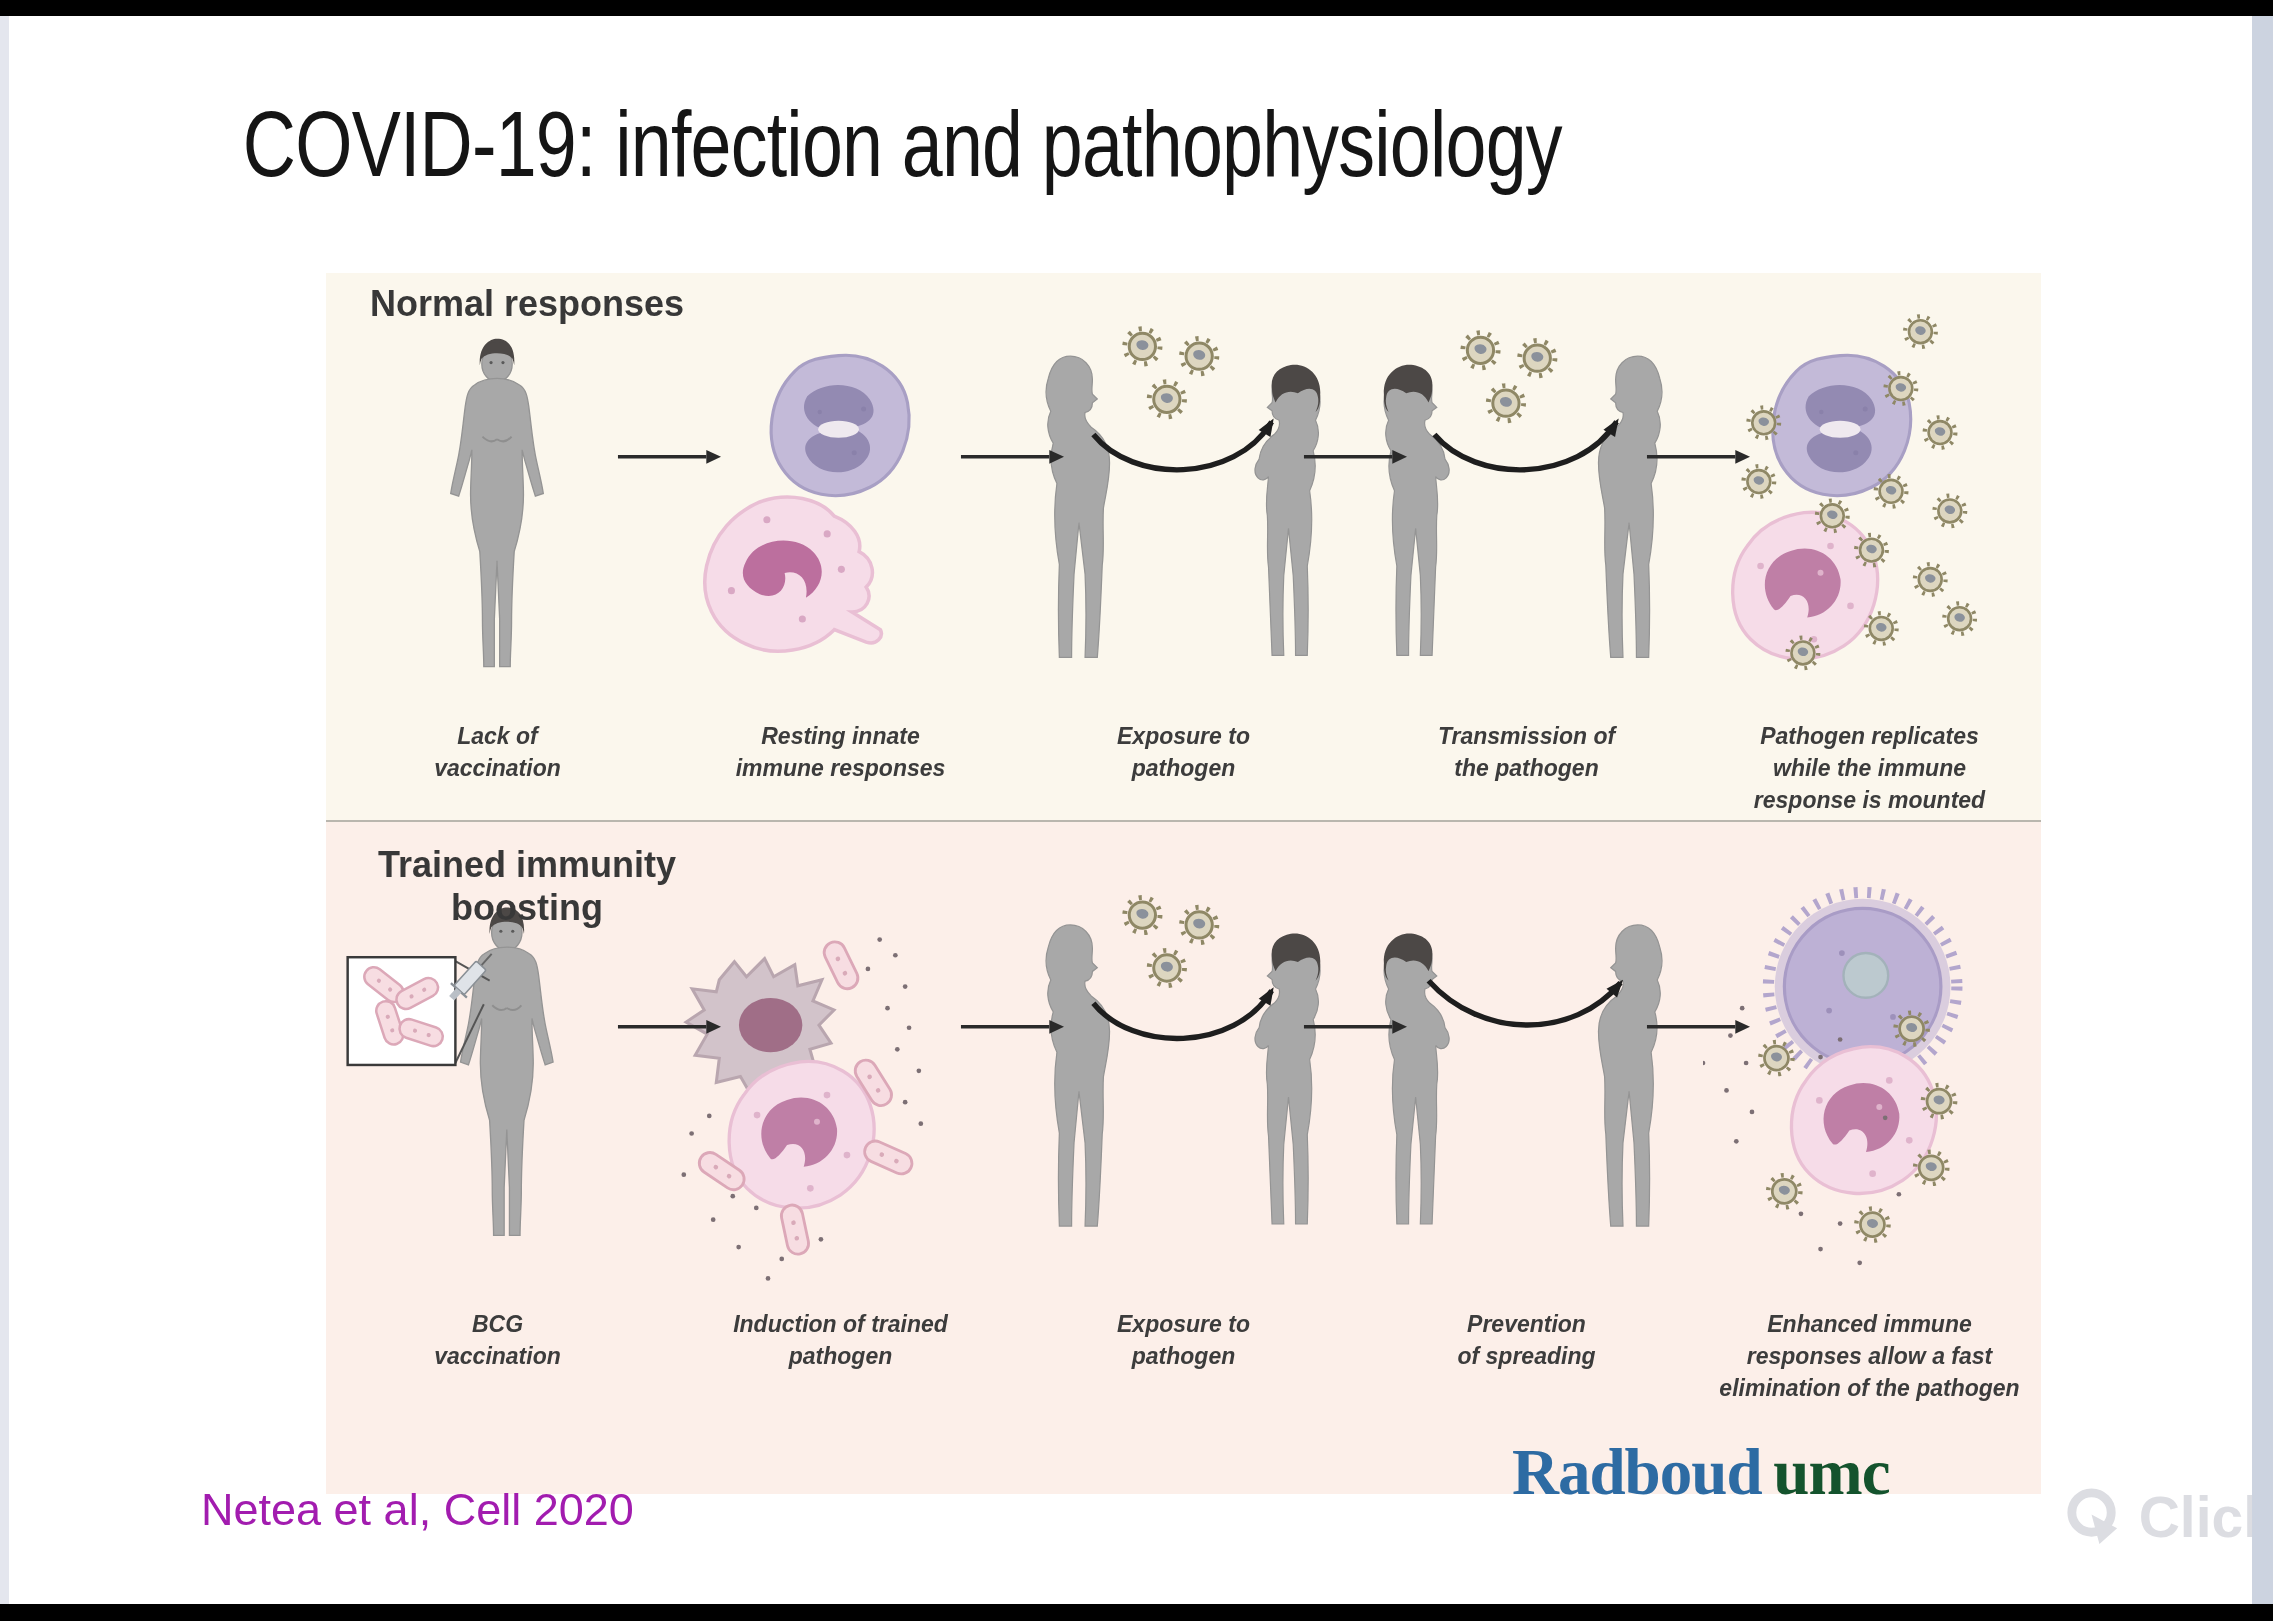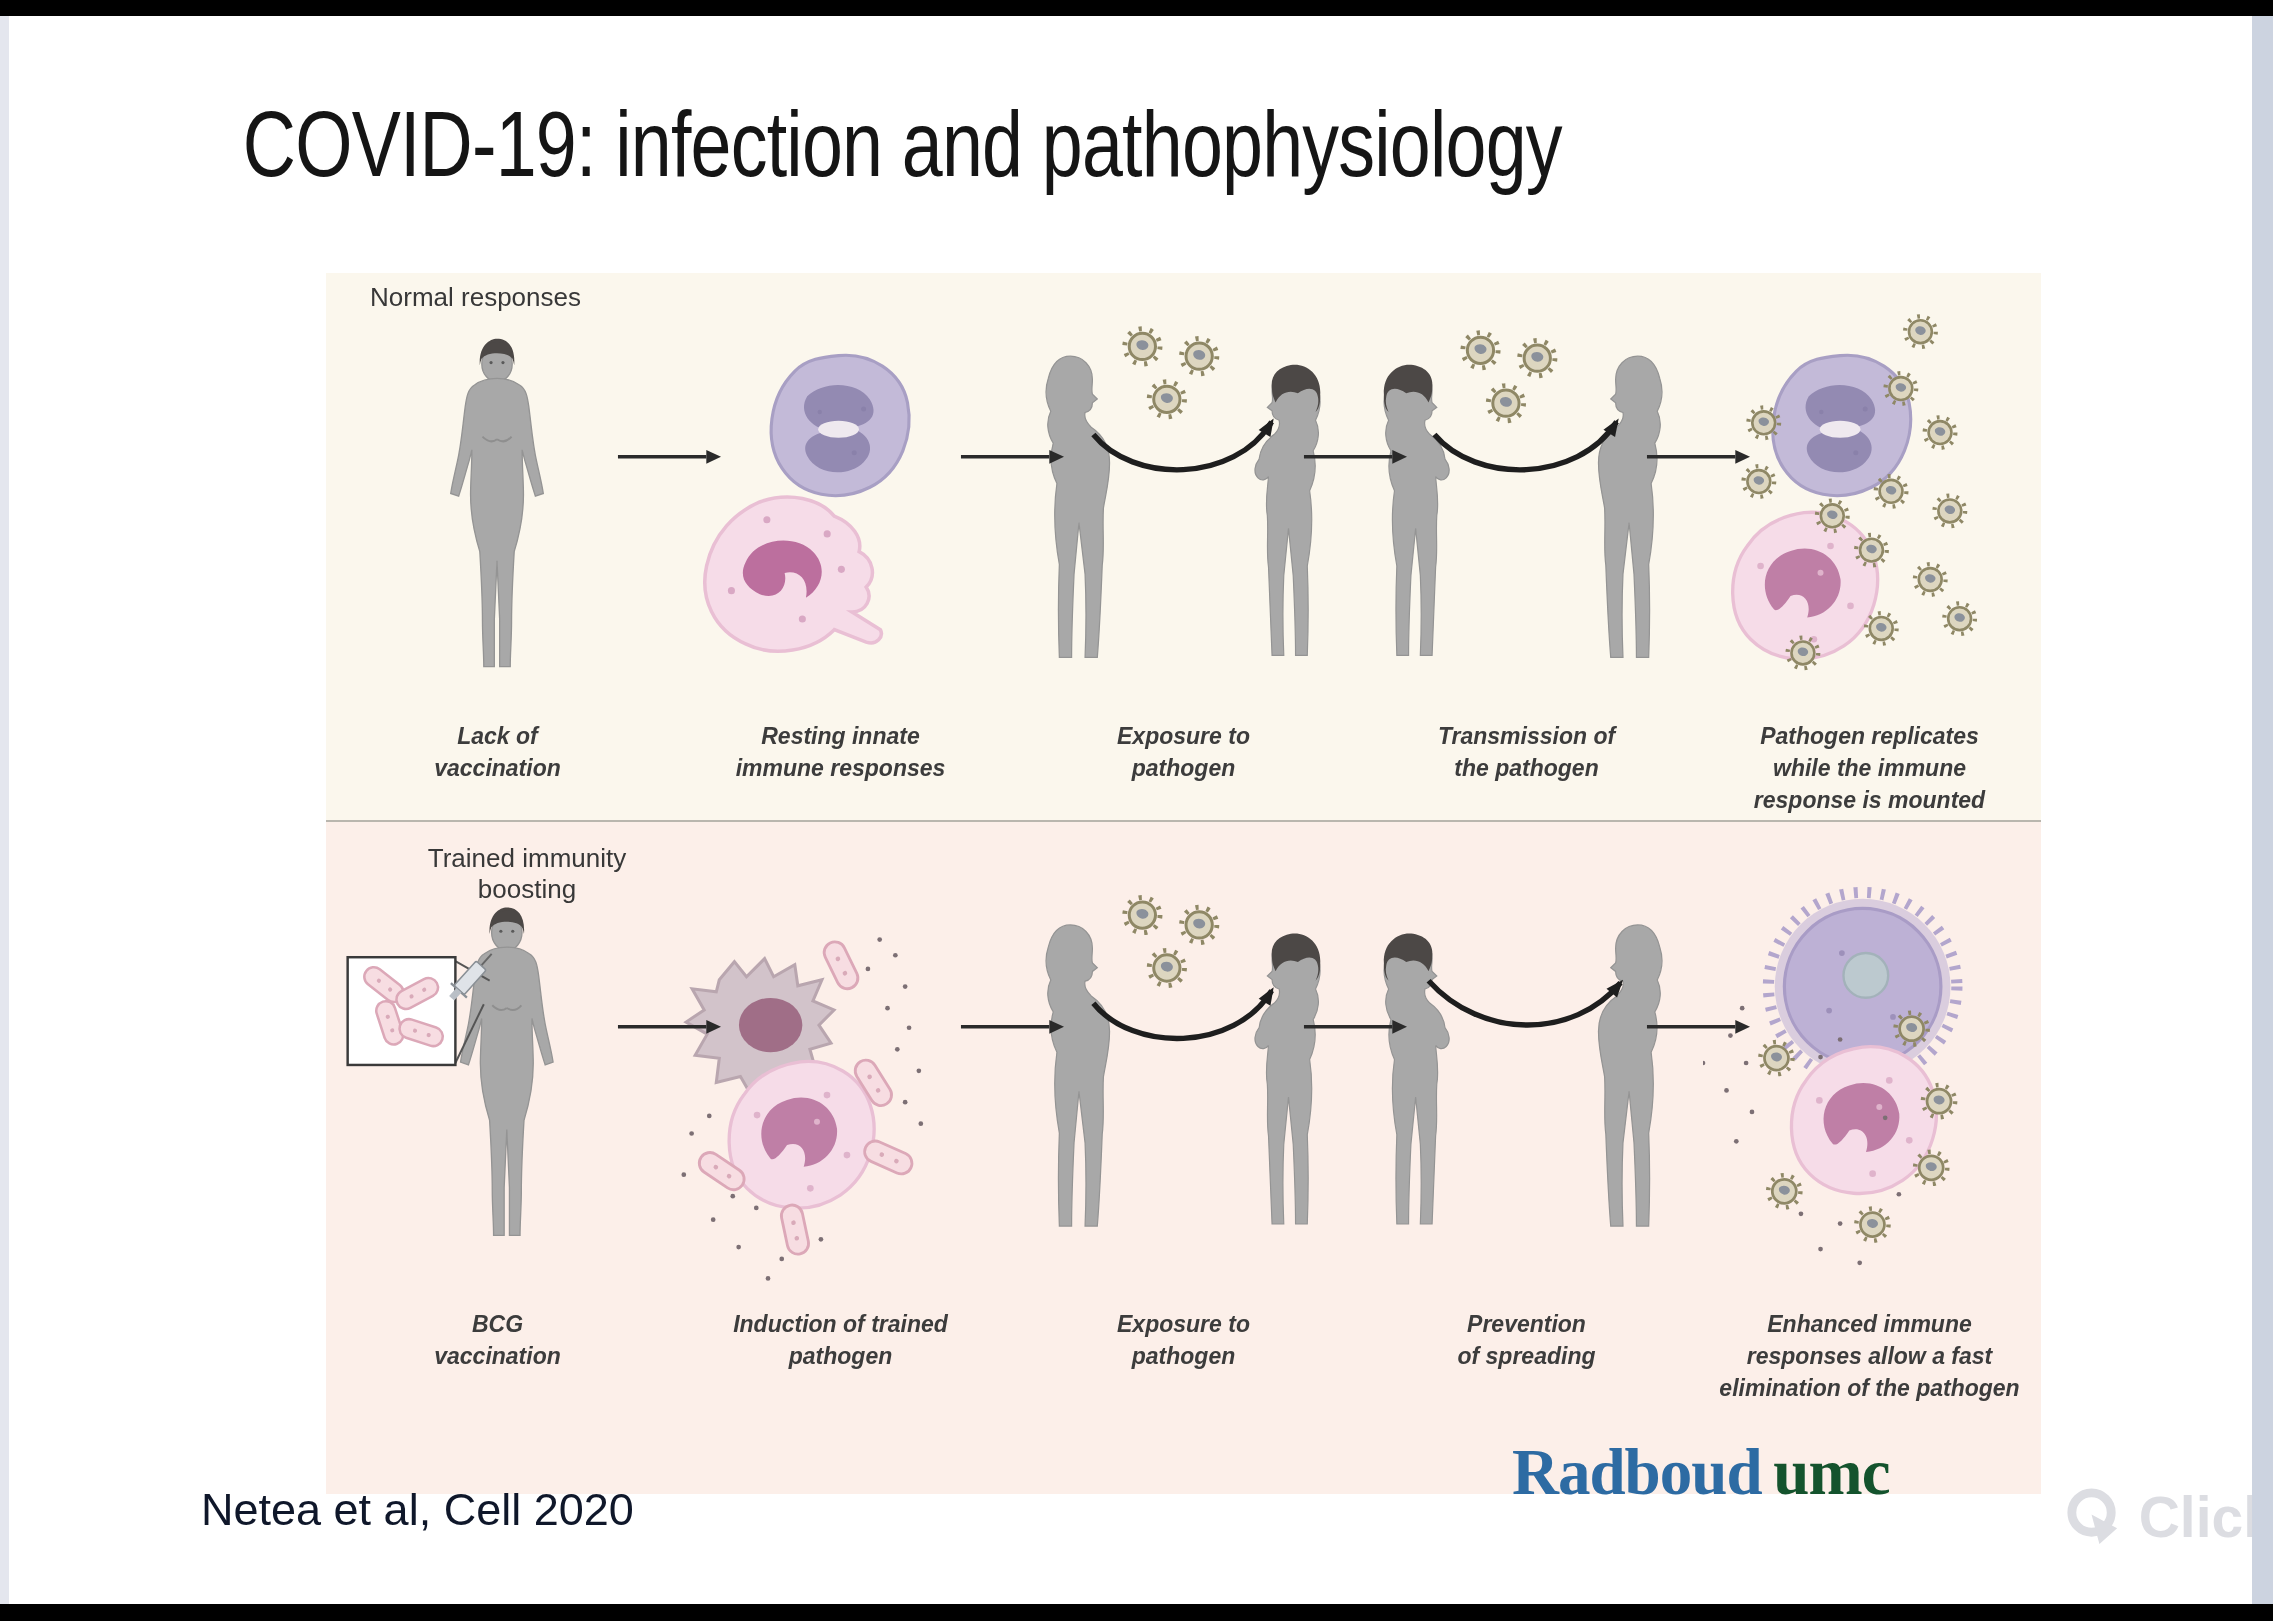--- a/index.html
+++ b/index.html
@@ -14,38 +14,38 @@
   .edge-strip.right{left:2252px;width:21.6px;background:#ccd3e0;}
 
   .title{position:absolute;left:0;top:76px;width:1804px;text-align:center;color:#151515;
          font-size:92px;font-weight:400;letter-spacing:-1px;white-space:nowrap;}
   .title-inner{display:inline-block;transform:scaleX(0.8);transform-origin:50% 50%;}
 
   .figure{position:absolute;left:326px;top:257px;width:1715px;}
   .panel{position:relative;width:1715px;}
   .panel.normal{height:547px;background:#fbf7ed;border-bottom:2.9px solid #b9b6ae;}
   .panel.trained{height:672px;background:#fcefe9;}
-  .panel-label{position:absolute;font-weight:400;color:#383838;font-size:26px;line-height:1.2;
+  .panel-label{position:absolute;font-weight:700;color:#383838;font-size:36px;line-height:1.2;
                white-space:pre-line;z-index:2;}
   .panel.normal .panel-label{left:44px;top:9.8px;}
   .panel.trained .panel-label{left:24.5px;top:21.6px;width:353px;text-align:center;}
 
   .stages{display:flex;width:1715px;}
   .stage{flex:1 1 0;display:flex;flex-direction:column;align-items:center;font-style:italic;}
   .panel.normal .art{height:412px;margin-top:29px;}
   .panel.trained .art{height:431px;margin-top:49px;}
   .caption{margin-top:5.9px;font-size:23px;font-weight:700;color:#3c3c3c;text-align:center;
            line-height:1.4;white-space:pre-line;}
 
   .flow{position:absolute;width:106px;height:21.6px;}
   .panel.normal .flow{top:173px;}
   .panel.trained .flow{top:194px;}
   .flow.f1{left:290px;} .flow.f2{left:633px;} .flow.f3{left:976px;} .flow.f4{left:1319px;}
 
-  .credit{position:absolute;left:201px;top:1468px;font-size:45px;color:#0f172a;}
+  .credit{position:absolute;left:201px;top:1468px;font-size:45px;color:#a21caf;}
 
   .brand{position:absolute;left:1478px;top:1419px;font-family:"Liberation Serif",serif;
          font-weight:700;font-size:65px;letter-spacing:-1px;white-space:nowrap;}
   .brand .p1{color:#2d6ba3;margin-left:34px;}
   .brand .p2{color:#14532d;margin-left:11.8px;}
 
   .watermark{position:absolute;left:2062px;top:1468px;display:flex;align-items:center;
              color:#dcdde2;z-index:2;}
   .watermark .wm-text{font-size:57px;font-weight:700;margin-left:13.7px;letter-spacing:0;}
 </style>

